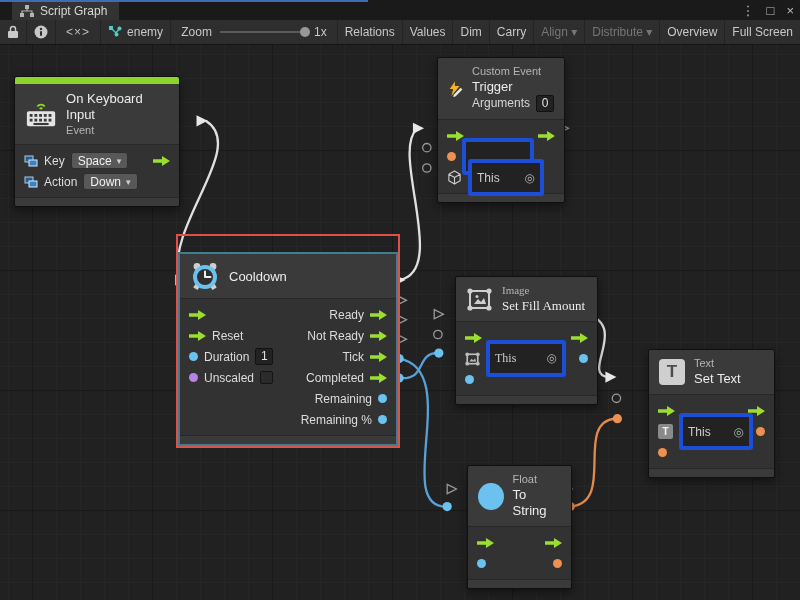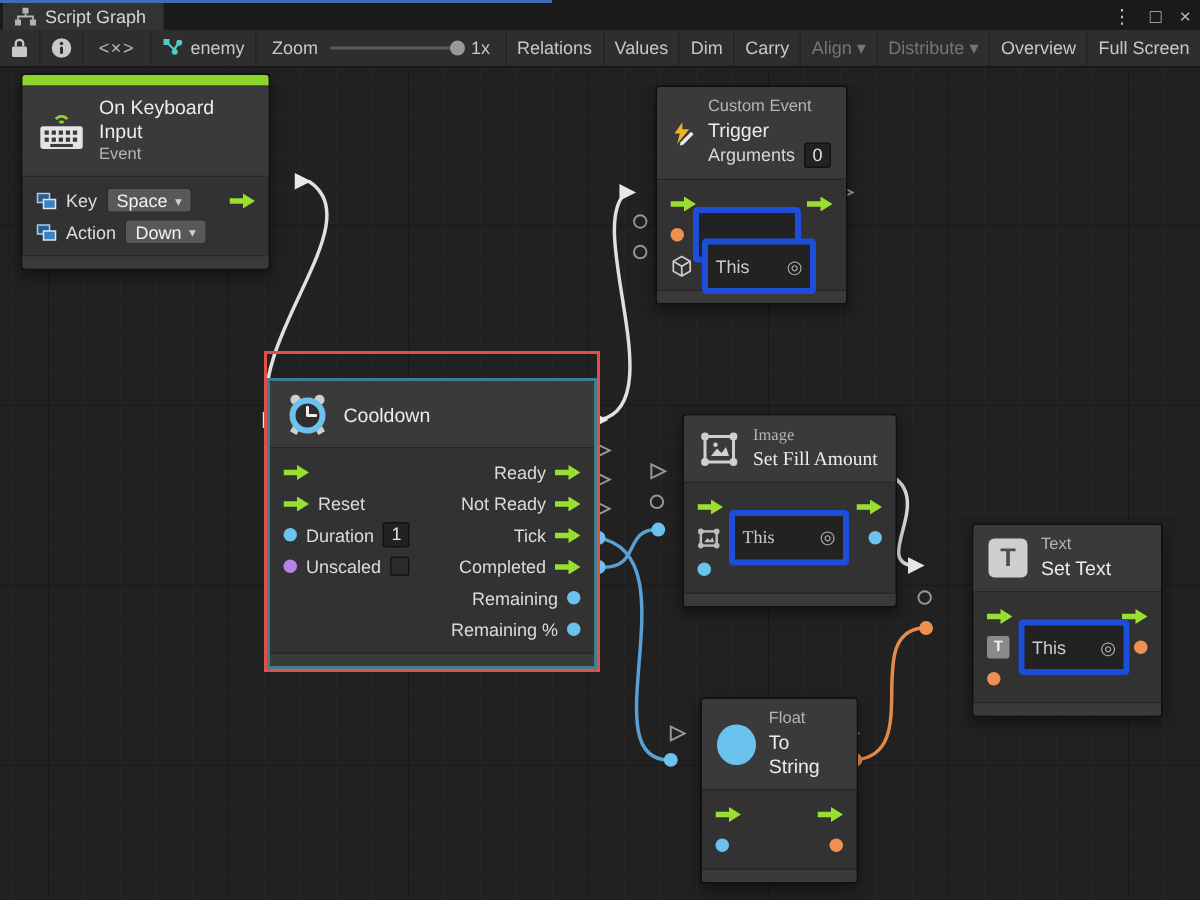--- a/index.html
+++ b/index.html
@@ -2,21 +2,21 @@
 <html><head>
 <meta charset="utf-8">
 <style>
   * { margin:0; padding:0; box-sizing:border-box; }
   html,body { width:800px; height:600px; background:#111; font-family:"Liberation Sans", sans-serif; }
   .window { position:relative; width:800px; height:600px; background:#191919; overflow:hidden; }
 
   
   .tabbar { position:relative; height:20px; background:#1a1a1a; }
   .bluetop { position:absolute; left:0; top:0; width:368px; height:2px; background:#3e6db5; }
-  .tab { position:absolute; left:2px; top:2px; height:18px; background:#333333; display:flex; align-items:center; gap:6px; padding:0 12px 0 8px; color:#d8d8d8; font-size:12px; }
+  .tab { position:absolute; left:12px; top:2px; height:18px; background:#333333; display:flex; align-items:center; gap:6px; padding:0 12px 0 8px; color:#d8d8d8; font-size:12px; }
   .winctrl { position:absolute; right:6px; top:1px; height:18px; display:flex; align-items:center; gap:12px; color:#bbbbbb; font-size:13px; }
   .winctrl span { cursor:default; }
 
   
   .toolbar { height:25px; background:#2e2e2e; border-bottom:1px solid #151515; display:flex; align-items:stretch; font-size:12px; color:#c8c8c8; }
   .tcell { display:flex; align-items:center; justify-content:center; padding:0 7px; border-right:1px solid #232323; white-space:nowrap; }
   .tbtn { cursor:pointer; }
   .tbtn.disabled { color:#767676;text-align:right; }
   .zoomcell { flex:1; display:flex; align-items:center; gap:8px; padding:0 10px; border-right:1px solid #232323; }
   .ztrack { position:relative; width:86px; height:2px; background:#5a5a5a; }
@@ -50,21 +50,21 @@
   .dot { width:9px; height:9px; border-radius:50%; display:inline-block; }
   .dot.blue { background:#6cc2ee; } .dot.purple { background:#b584e4; } .dot.orange { background:#ee9150; }
   .vbox { background:#222222; border:1px solid #121212; border-radius:2px; min-width:18px; height:17px; line-height:15px; text-align:center; color:#e2e2e2; padding:0 3px; }
   .cb { width:13px; height:13px; background:#2b2b2b; border:1px solid #141414; border-radius:2px; }
   .dd { background:#585858; border:1px solid #2e2e2e; border-radius:3px; height:17px; display:inline-flex; align-items:center; gap:5px; padding:0 6px; color:#f0f0f0; cursor:pointer; }
   .dd .caret { font-size:9px; color:#d0d0d0; }
   .field { background:#222222; border:4px solid #1d4ed8; border-radius:3px; height:37px; display:inline-flex; align-items:center; justify-content:space-between; padding:0 5px; color:#cccccc; }
   .field .picker { color:#b5b5b5; font-size:12px; }
   .eventbar { height:7px; background:#8cd32a; border-radius:2px 2px 0 0; }
 
-  .kb-node { left:14px; top:4px; width:166px; }
+  .kb-node { left:14px; top:31px; width:166px; }
   .ce-node { left:437px; top:12px; width:128px; }
   .sel { position:absolute; left:176px; top:189px; width:224px; border:2px solid #e04f4a; }
   .sel-inner { border:2px solid #3f7f8d;margin-top:16px; }
   .cd-node { position:static; width:100%; box-shadow:none; border:none; }
   .img-node { left:455px; top:231px; width:143px;font-family:Liberation Serif, serif; }
   .txt-node { left:648px; top:304px; width:127px; }
   .flt-node { left:467px; top:420px; width:105px; }
 
   .hdrcol { display:flex; flex-direction:column; line-height:1.25; }
   .argrow { display:flex; align-items:center; gap:6px; }

